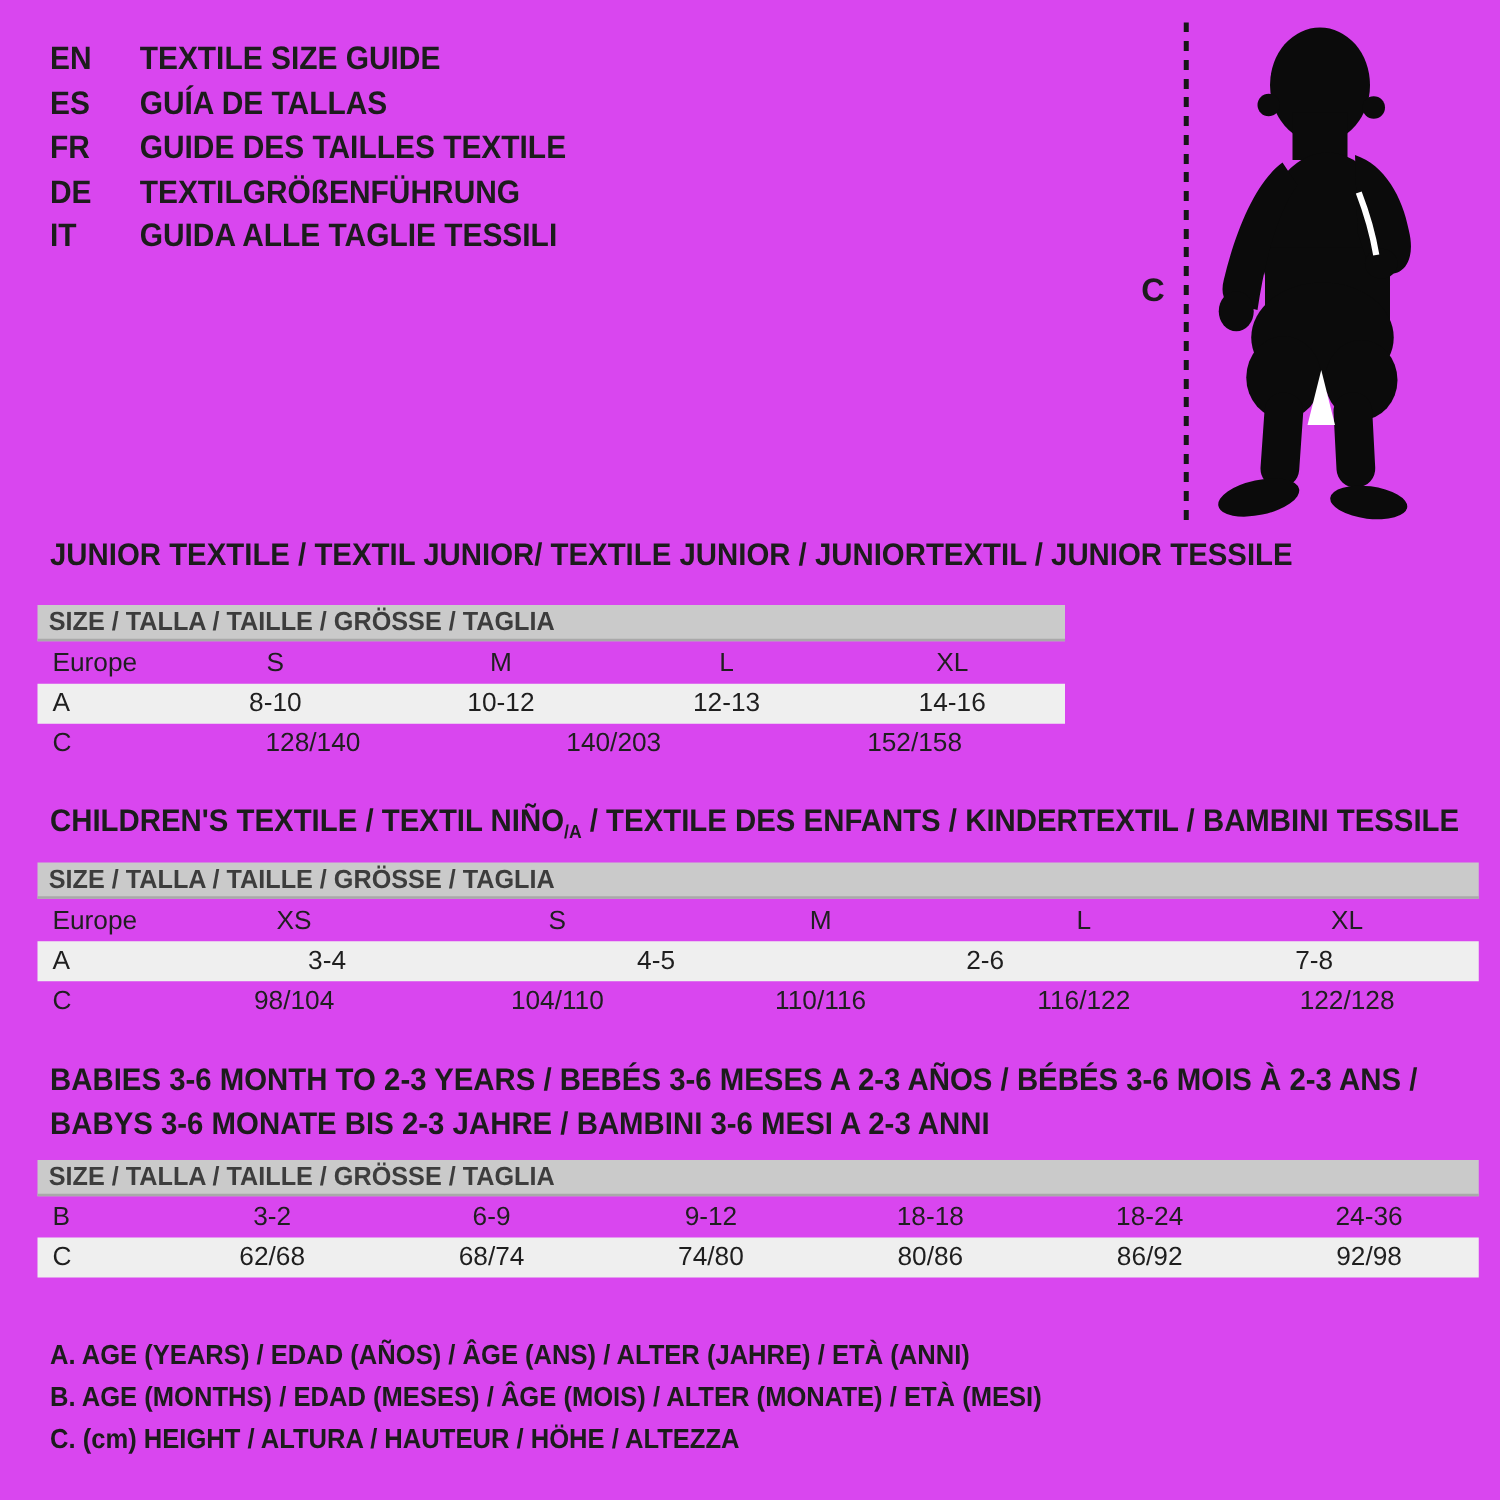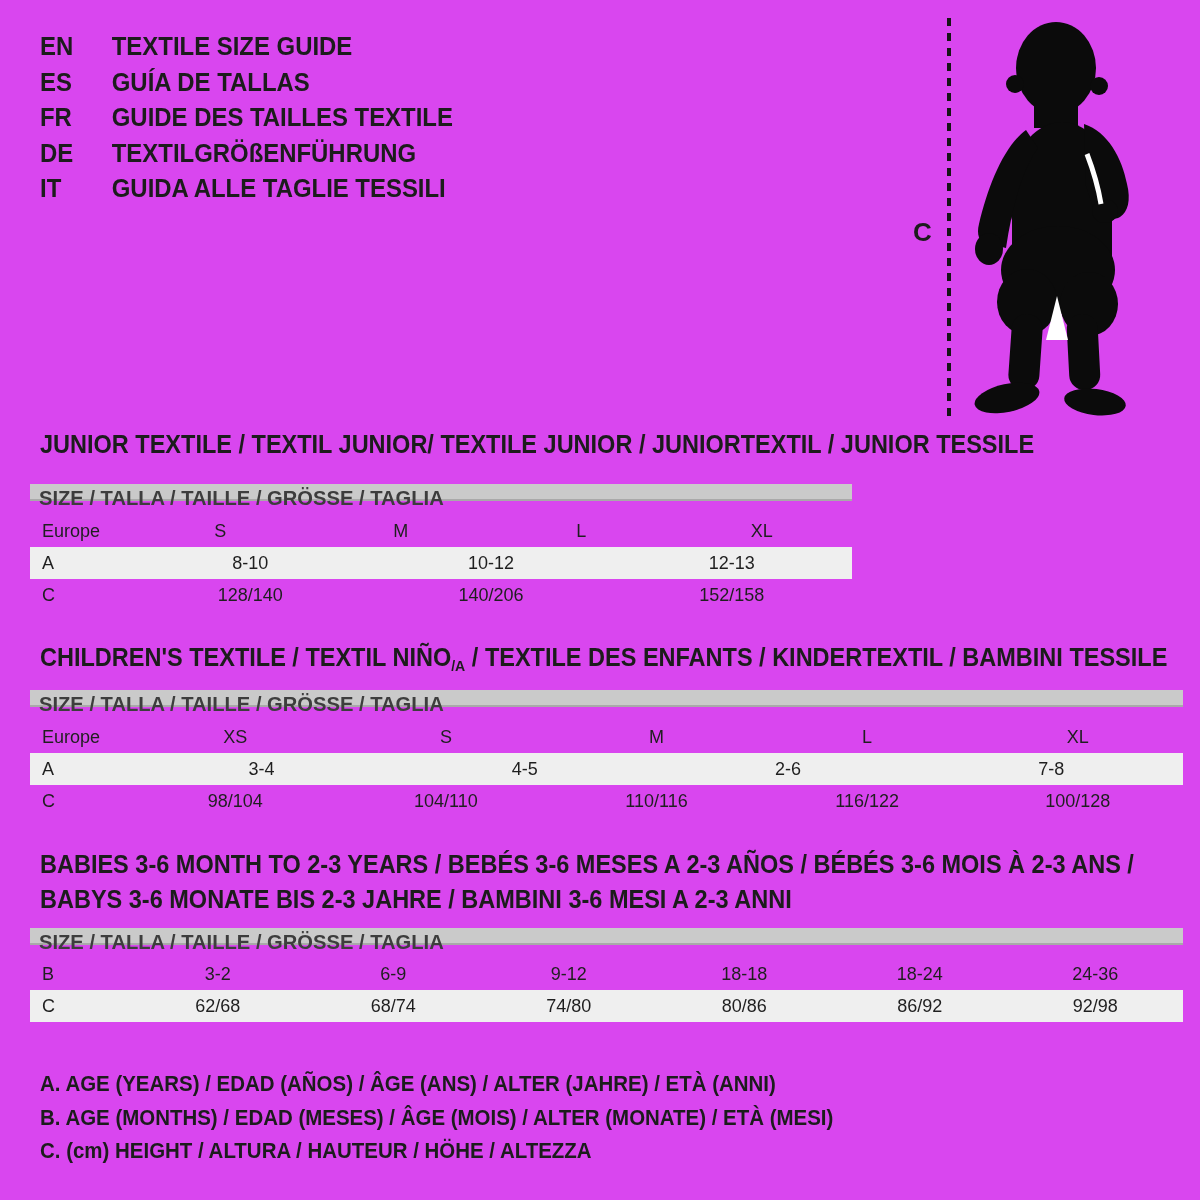--- a/index.html
+++ b/index.html
@@ -21,29 +21,29 @@
   .height-label { position:absolute; left:913px; top:217px; font-weight:bold; font-size:26px; }
   .sil-svg { position:absolute; left:966px; top:18px; width:175px; height:402px; }
   .sil { fill:#0b0b0b; }
 
   
   .sec-title { position:absolute; font-weight:bold; font-size:25px;
                transform:scaleX(0.94); transform-origin:left top; white-space:nowrap; }
   .sub { font-size:15px; position:relative; top:5px; font-weight:bold; }
 
   
-  .size-bar { position:absolute; height:17px; background:#cacaca;
+  .size-bar { position:absolute; height:29px; background:#cacaca;
               border-bottom:2px solid #a9a9a9; box-sizing:border-box; }
   .size-bar span { display:inline-block; margin-left:9px; line-height:27px;
                    font-weight:bold; font-size:21px; color:#3d3d3d;
                    transform:scaleX(0.96); transform-origin:left center; white-space:nowrap; }
 
   
   .tbl { position:absolute; }
-  .t-row { display:flex; height:32px; line-height:32px; font-size:18px; color:#1f1f1f; }
+  .t-row { display:flex; height:32px; line-height:32px; font-size:21px; color:#1f1f1f; }
   .t-row.stripe { background:#efefef; }
   .t-lbl { width:100px; padding-left:12px; box-sizing:border-box; }
   .t-cell { flex:1; text-align:center; }
 
   
   .legend-line { position:absolute; left:40px; font-weight:bold; font-size:22px;
                  transform:scaleX(0.93); transform-origin:left top; white-space:nowrap; }
 </style>
 </head>
 <body>
@@ -109,25 +109,26 @@
       <span class="t-cell">S</span>
       <span class="t-cell">M</span>
       <span class="t-cell">L</span>
       <span class="t-cell">XL</span>
     </div>
     <div class="t-row stripe">
       <span class="t-lbl">A</span>
       <span class="t-cell">8-10</span>
       <span class="t-cell">10-12</span>
       <span class="t-cell">12-13</span>
+      <span class="t-cell">14-16</span>
     </div>
     <div class="t-row">
       <span class="t-lbl">C</span>
       <span class="t-cell">128/140</span>
-      <span class="t-cell">140/206</span>
+      <span class="t-cell">140/203</span>
       <span class="t-cell">152/158</span>
     </div>
   </div>
 
   <div class="sec-title" style="left:40px; top:643px;"><span>CHILDREN'S TEXTILE / TEXTIL NIÑO</span><span class="sub">/A</span><span> / TEXTILE DES ENFANTS / KINDERTEXTIL / BAMBINI TESSILE</span></div>
   <div class="size-bar" style="left:30px; top:690px; width:1153px;">
     <span>SIZE / TALLA / TAILLE / GRÖSSE / TAGLIA</span>
   </div>
   <div class="tbl" style="left:30px; top:721px; width:1153px;">
     <div class="t-row">
@@ -144,21 +145,21 @@
       <span class="t-cell">4-5</span>
       <span class="t-cell">2-6</span>
       <span class="t-cell">7-8</span>
     </div>
     <div class="t-row">
       <span class="t-lbl">C</span>
       <span class="t-cell">98/104</span>
       <span class="t-cell">104/110</span>
       <span class="t-cell">110/116</span>
       <span class="t-cell">116/122</span>
-      <span class="t-cell">100/128</span>
+      <span class="t-cell">122/128</span>
     </div>
   </div>
 
   <div class="sec-title" style="left:40px; top:850px;">BABIES 3-6 MONTH TO 2-3 YEARS / BEBÉS 3-6 MESES A 2-3 AÑOS / BÉBÉS 3-6 MOIS À 2-3 ANS /</div>
   <div class="sec-title" style="left:40px; top:885px;">BABYS 3-6 MONATE BIS 2-3 JAHRE / BAMBINI 3-6 MESI A 2-3 ANNI</div>
   <div class="size-bar" style="left:30px; top:928px; width:1153px;">
     <span>SIZE / TALLA / TAILLE / GRÖSSE / TAGLIA</span>
   </div>
   <div class="tbl" style="left:30px; top:958px; width:1153px;">
     <div class="t-row">

